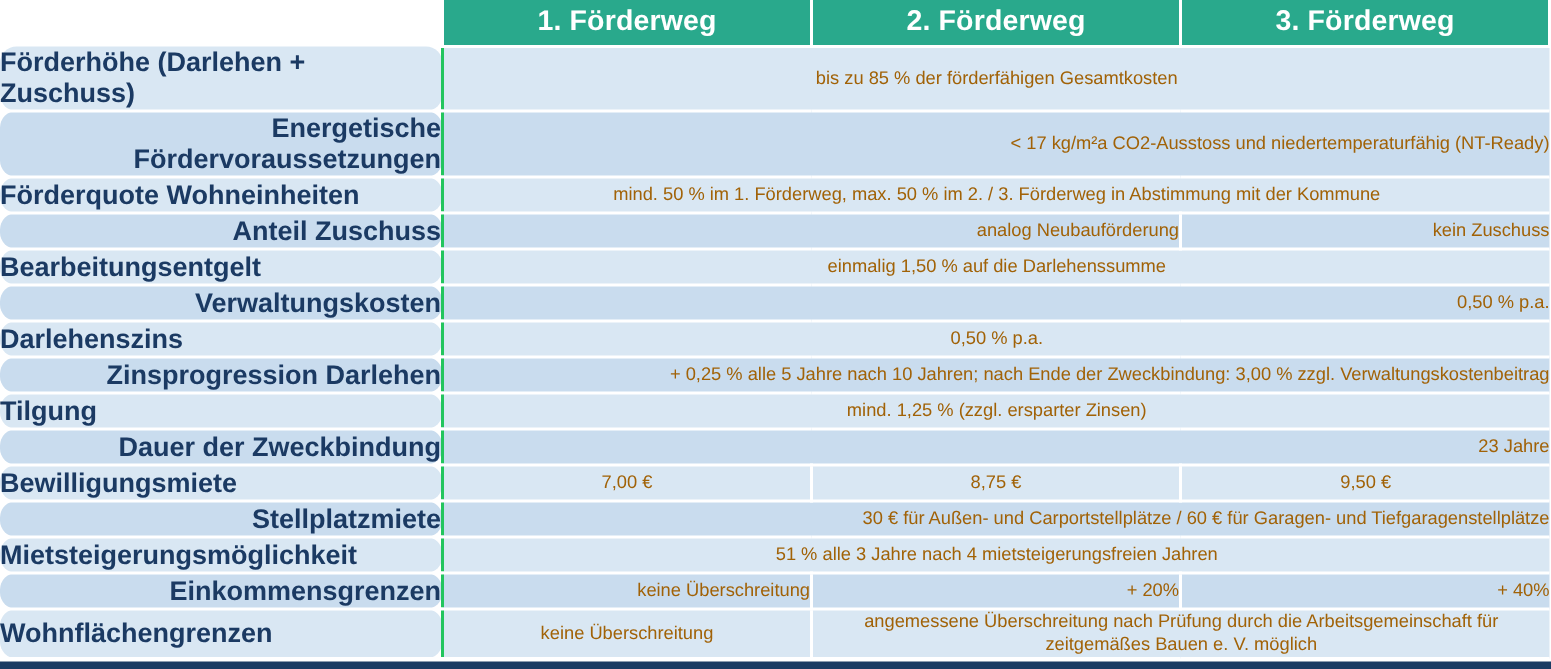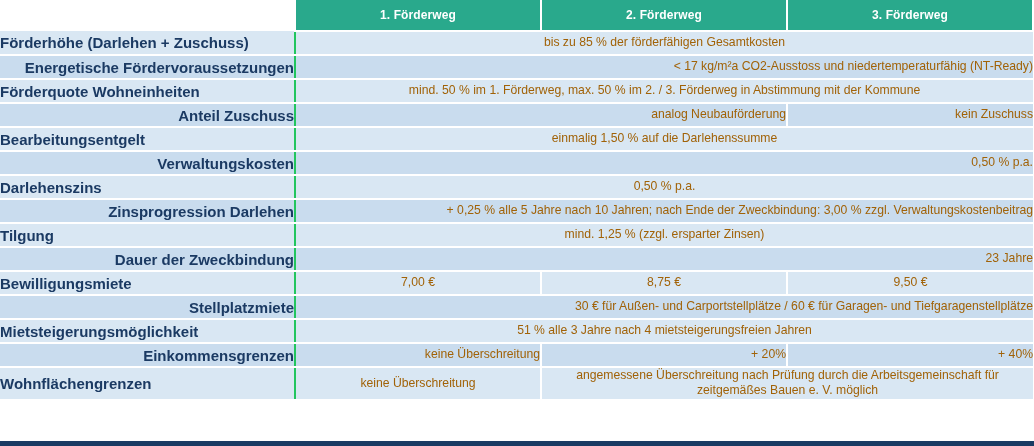--- a/index.html
+++ b/index.html
@@ -33,39 +33,40 @@
     vertical-align: middle;
   }
   
   .hdr-corner {
     background: #ffffff;
     border: none;
   }
   .hdr-cell {
     background: #29a98c;
     color: #ffffff;
-    font-size: 12px;
+    font-size: 19px;
     font-weight: bold;
     text-align: center;
     height: 30px;
     border-left: 2px solid #ffffff;
     border-right: 2px solid #ffffff;
     border-bottom: 2px solid #ffffff;
     letter-spacing: 0.1px;
   }
   
   .lbl {
     background: #d9e7f3;
     color: #1b3a63;
-    font-size: 15px;
+    font-size: 18px;
     font-weight: bold;
     text-align: left;
     padding: 5px 0 5px 9px;
     border-bottom: 2px solid #ffffff;
     height: 22px;
+    border-radius: 11px;
   }
   
   .val {
     background: #d9e7f3;
     color: #a16207;
     font-size: 12.2px;
     text-align: center;
     padding: 5px 4px;
     border-left: 2px solid #22c55e;
     border-right: 2px solid #ffffff;

